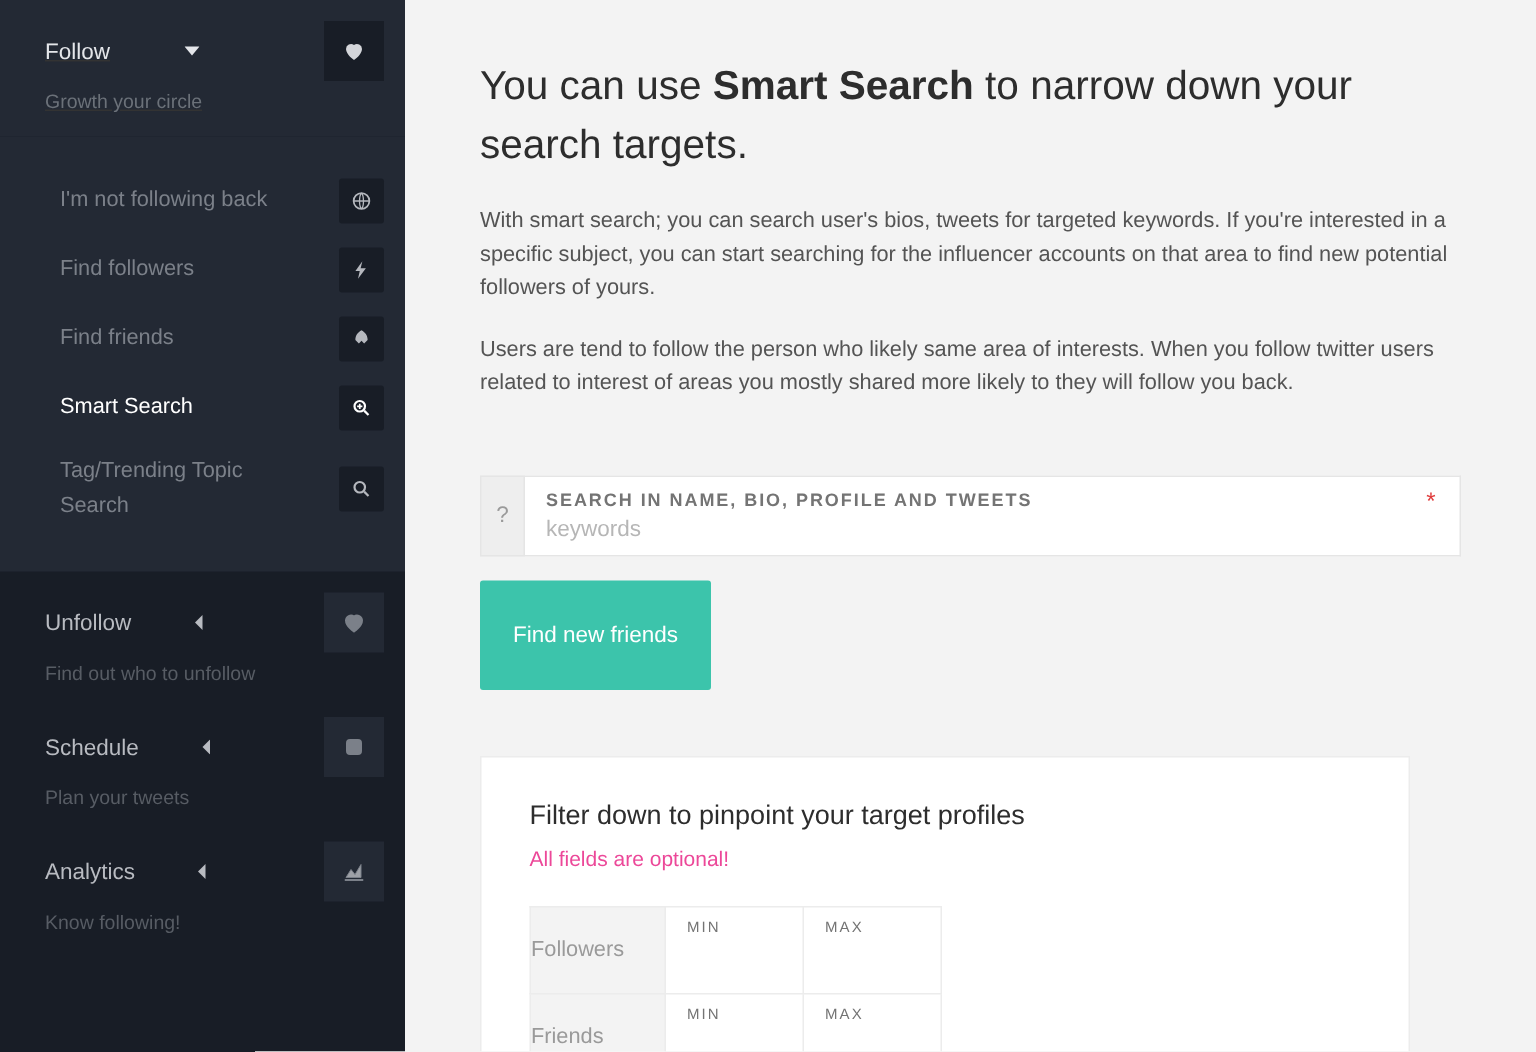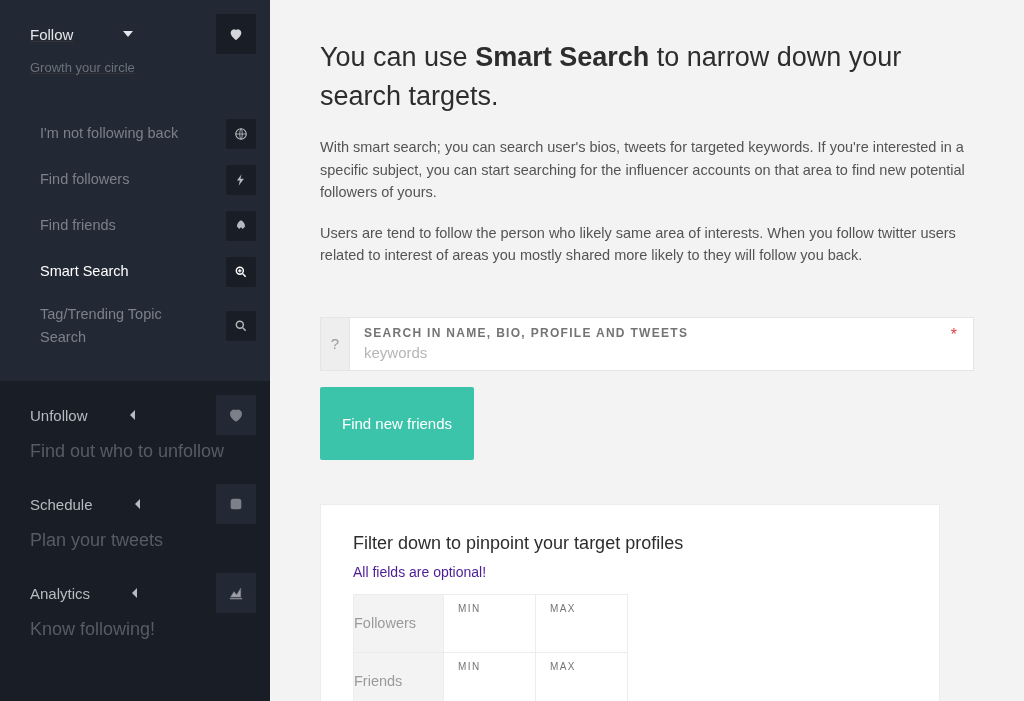--- a/index.html
+++ b/index.html
@@ -88,21 +88,21 @@
     padding: 14px 14px 8px 30px;
   }
   .lesser-header { display:flex; align-items:center; justify-content:space-between; }
   .lesser-title-row { display:flex; align-items:center; gap: 40px; }
   .lesser-title { color: #b8bbc1; font-size: 15px; }
   .lesser-icon-box {
     width: 40px; height: 40px; background: #232934;
     display:flex; align-items:center; justify-content:center;
   }
   .lesser-icon-box svg { width:16px; height:16px; fill:#7b8089; stroke:#7b8089; }
-  .lesser-sub { color: #575c64; font-size: 18px; margin-top: 6px; }
+  .lesser-sub { color: #575c64; font-size: 13px; margin-top: 6px; }
 
   .main {
     flex: 1;
     padding: 38px 50px 0 50px;
     overflow: hidden;
   }
   h1.page-title {
     font-size: 27px;
     font-weight: 400;
     color: #2d2d2d;
@@ -179,23 +179,23 @@
     border: 1px solid #ececec;
     width: 620px;
   }
   .filter-title {
     font-size: 18px;
     color: #2d2d2d;
     font-weight: 500;
     margin-bottom: 10px;
   }
   .filter-sub {
-    color: #4c1d95;
+    color: #ec4899;
     font-size: 14px;
-    margin-bottom: 14px;
+    margin-bottom: 24px;
   }
   .filter-table { border-collapse: collapse; }
   .filter-table td {
     border: 1px solid #ececec;
     padding: 0;
     vertical-align: middle;
   }
   .row-label {
     background: #f3f3f3;
     color: #9a9a9a;

